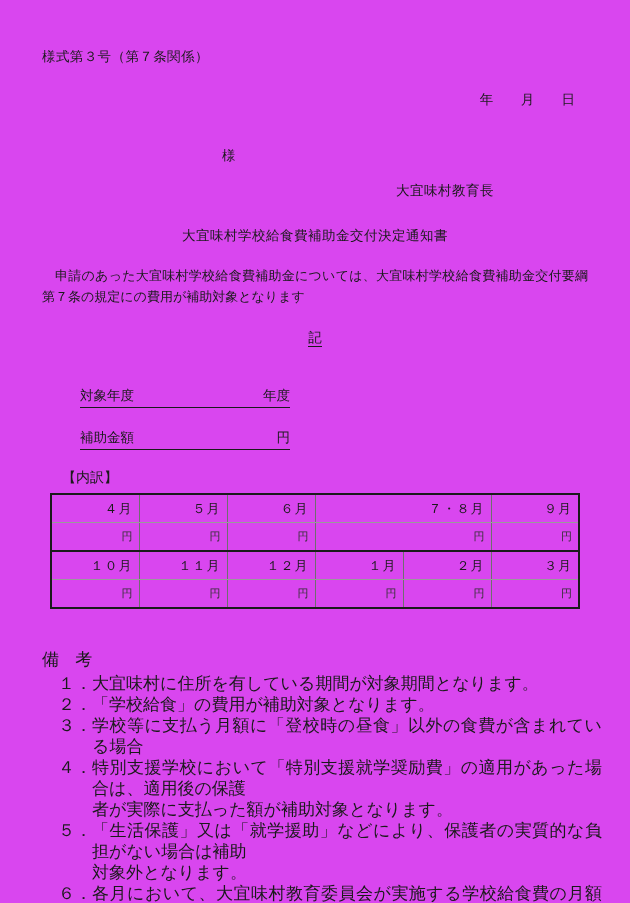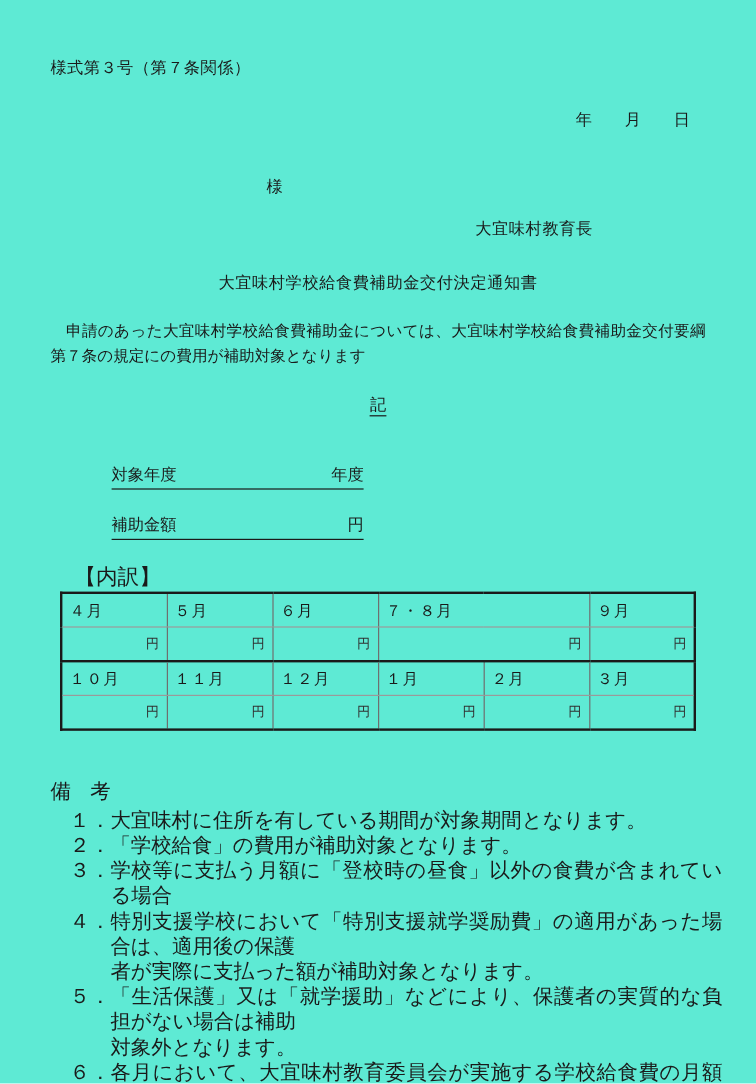--- a/index.html
+++ b/index.html
@@ -12,21 +12,21 @@
     height: 903px;
     position: relative;
     font-family: "Liberation Serif", "DejaVu Serif", serif;
     color: #1a1a1a;
     font-size: 13px;
     overflow: hidden;
   }
   .page {
     position: absolute;
     inset: 0;
-    background: #5eead4;
+    background: #d946ef;
   }
 
   
   .form-no {
     position: absolute;
     left: 42px;
     top: 48px;
     font-size: 13.5px;
     letter-spacing: 0.4px;
     white-space: nowrap;
@@ -96,30 +96,29 @@
   .field {
     position: absolute;
     left: 80px;
     width: 210px;
     border-bottom: 1px solid #1a1a1a;
     font-size: 13.5px;
     padding-bottom: 2px;
     display: flex;
     justify-content: space-between;
     align-items: baseline;
-    margin-left: 13px;
   }
   .field.year { top: 387px; }
   .field.amount { top: 429px; }
 
   .breakdown-label {
     position: absolute;
     left: 62px;
     top: 469px;
-    font-size: 18px;
+    font-size: 14px;
   }
 
   
   .tbl {
     position: absolute;
     left: 50px;
     top: 493px;
     width: 528px;
     border-collapse: collapse;
     table-layout: fixed;
@@ -127,21 +126,21 @@
   }
   .tbl td {
     border-left: 1px solid #6f6f6f;
     border-right: 1px solid #6f6f6f;
     border-top: 1px solid #9a9a9a;
     border-bottom: 1px solid #9a9a9a;
     height: 27px;
     padding: 0 6px;
   }
   .tbl tr.month td {
-    text-align: left;
+    text-align: right;
     letter-spacing: 1px;
   }
   .tbl tr.value td {
     text-align: right;
     font-size: 11px;
     color: #303030;
   }
   
   .tbl tr.month.first td { border-top: 2px solid #1a1a1a; }
   .tbl tr.value.last td { border-bottom: 2px solid #1a1a1a; }

